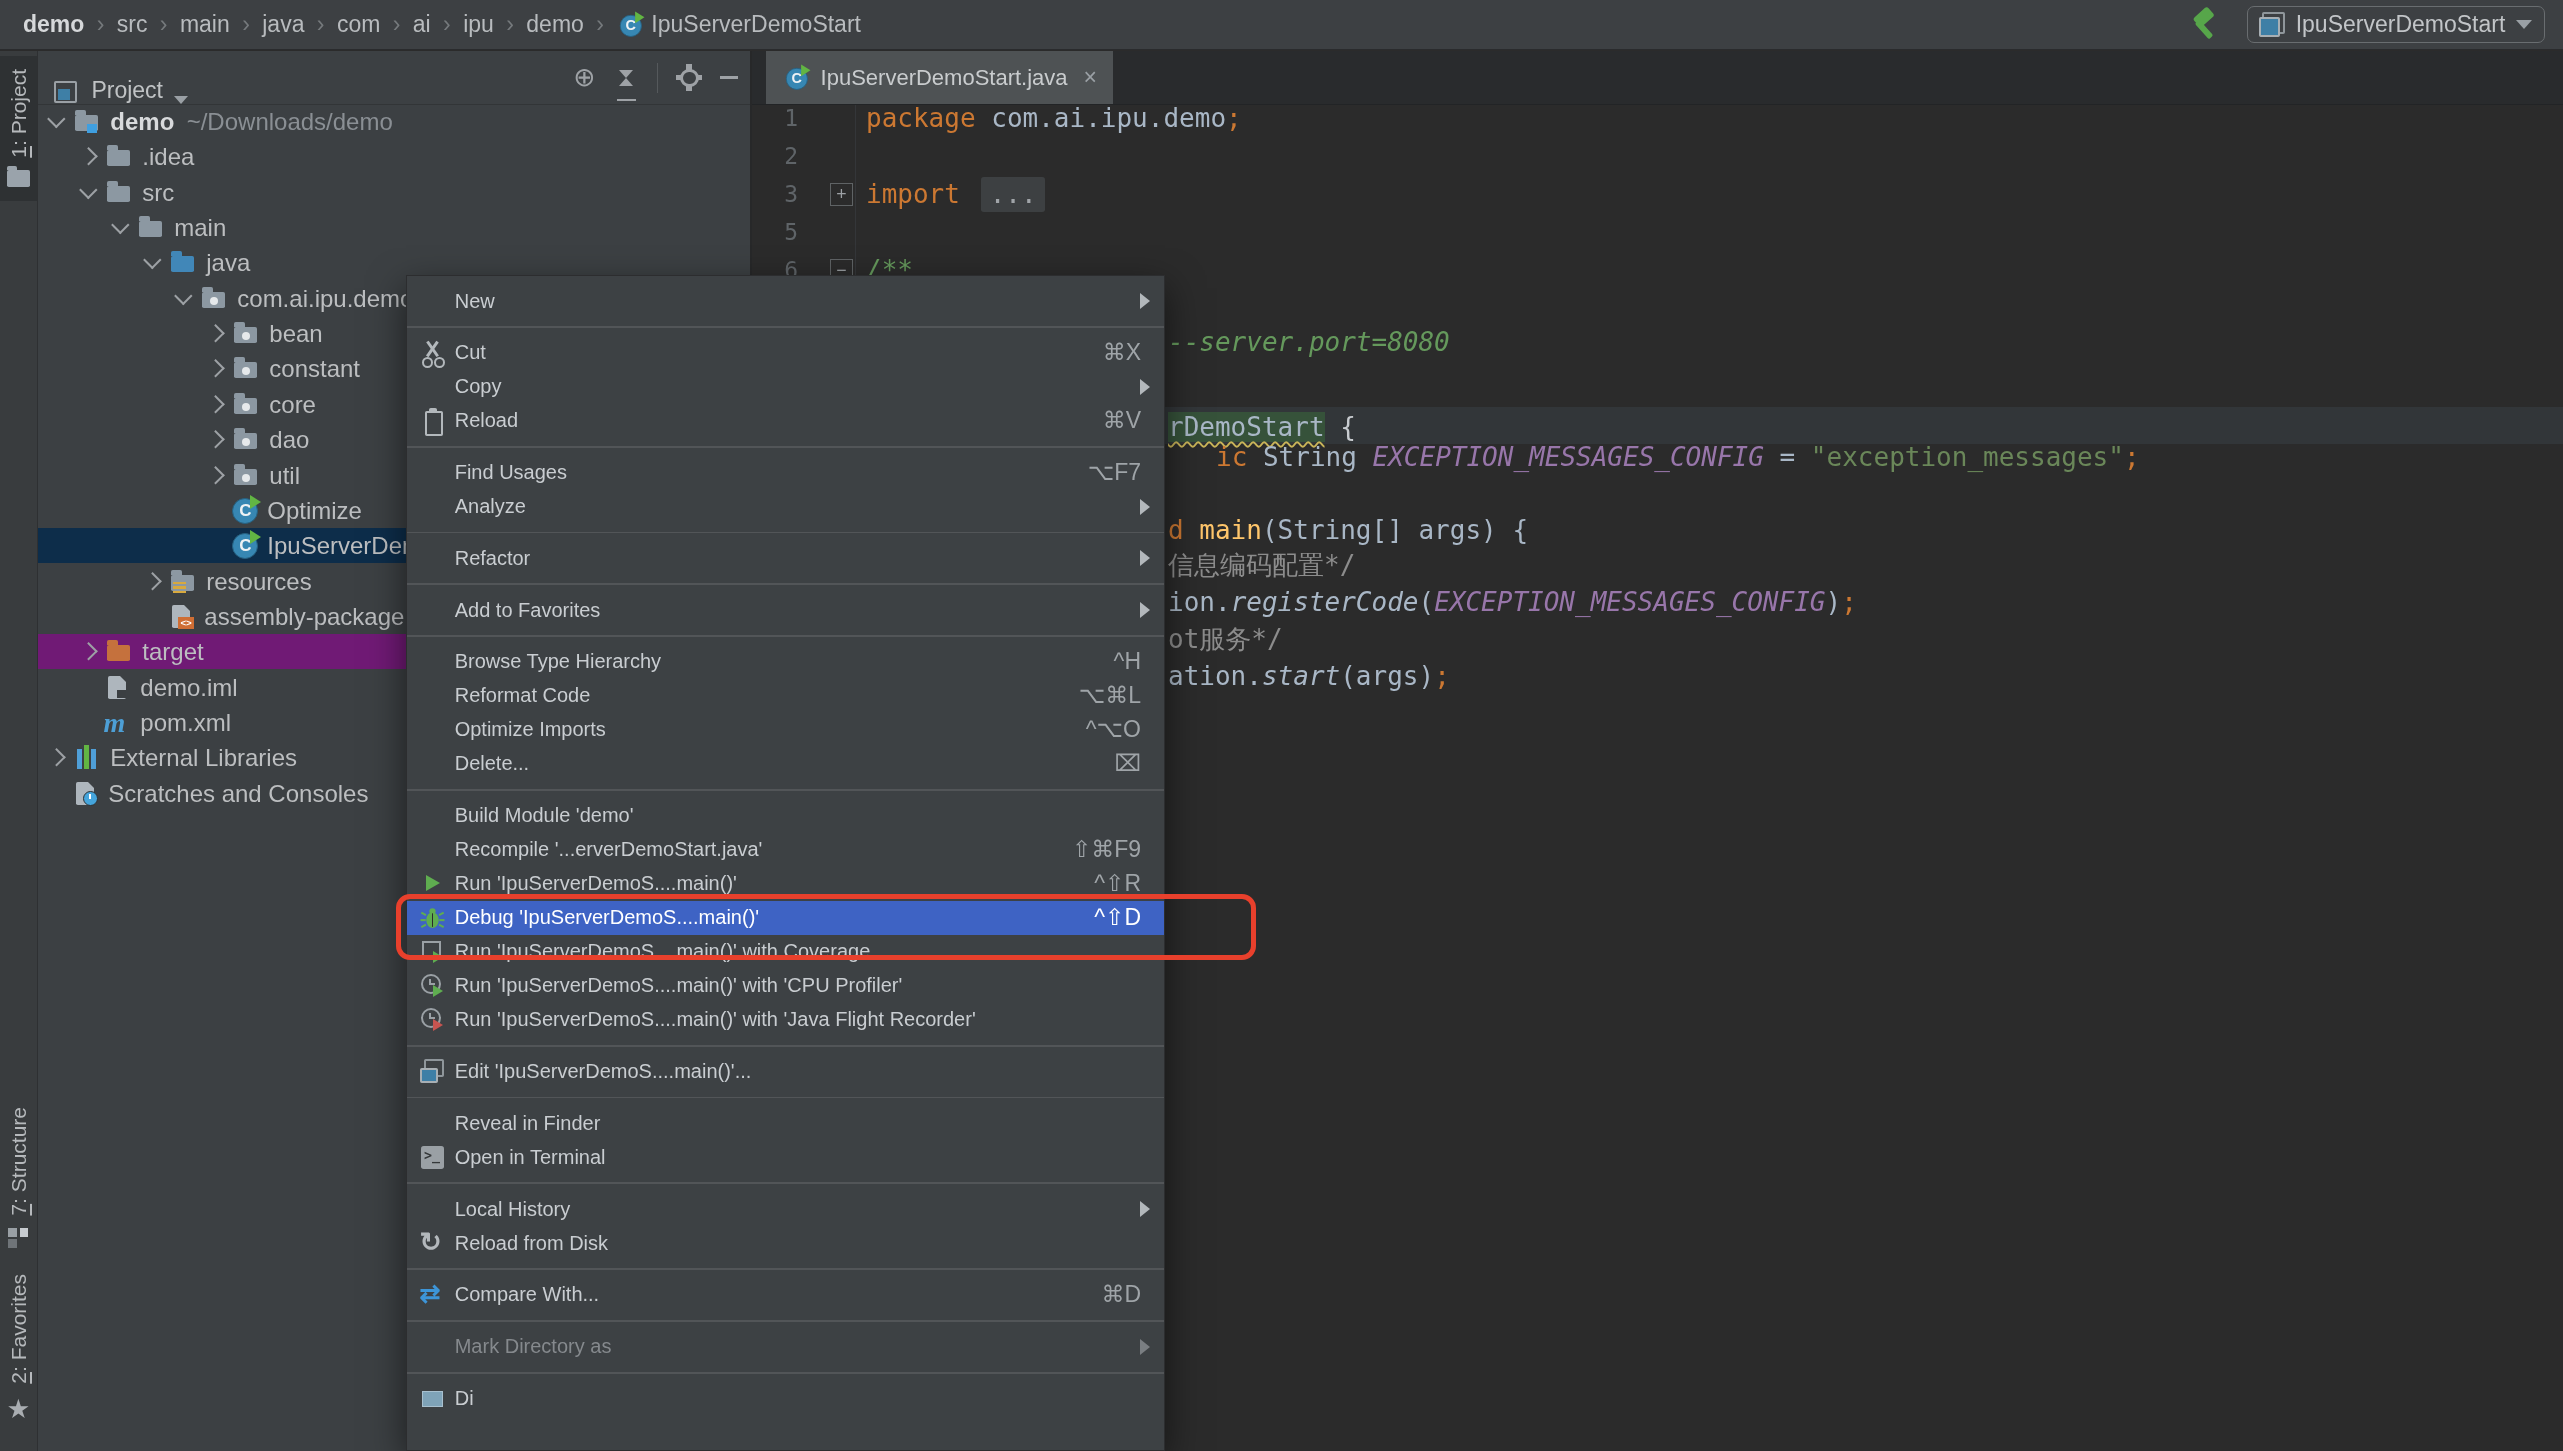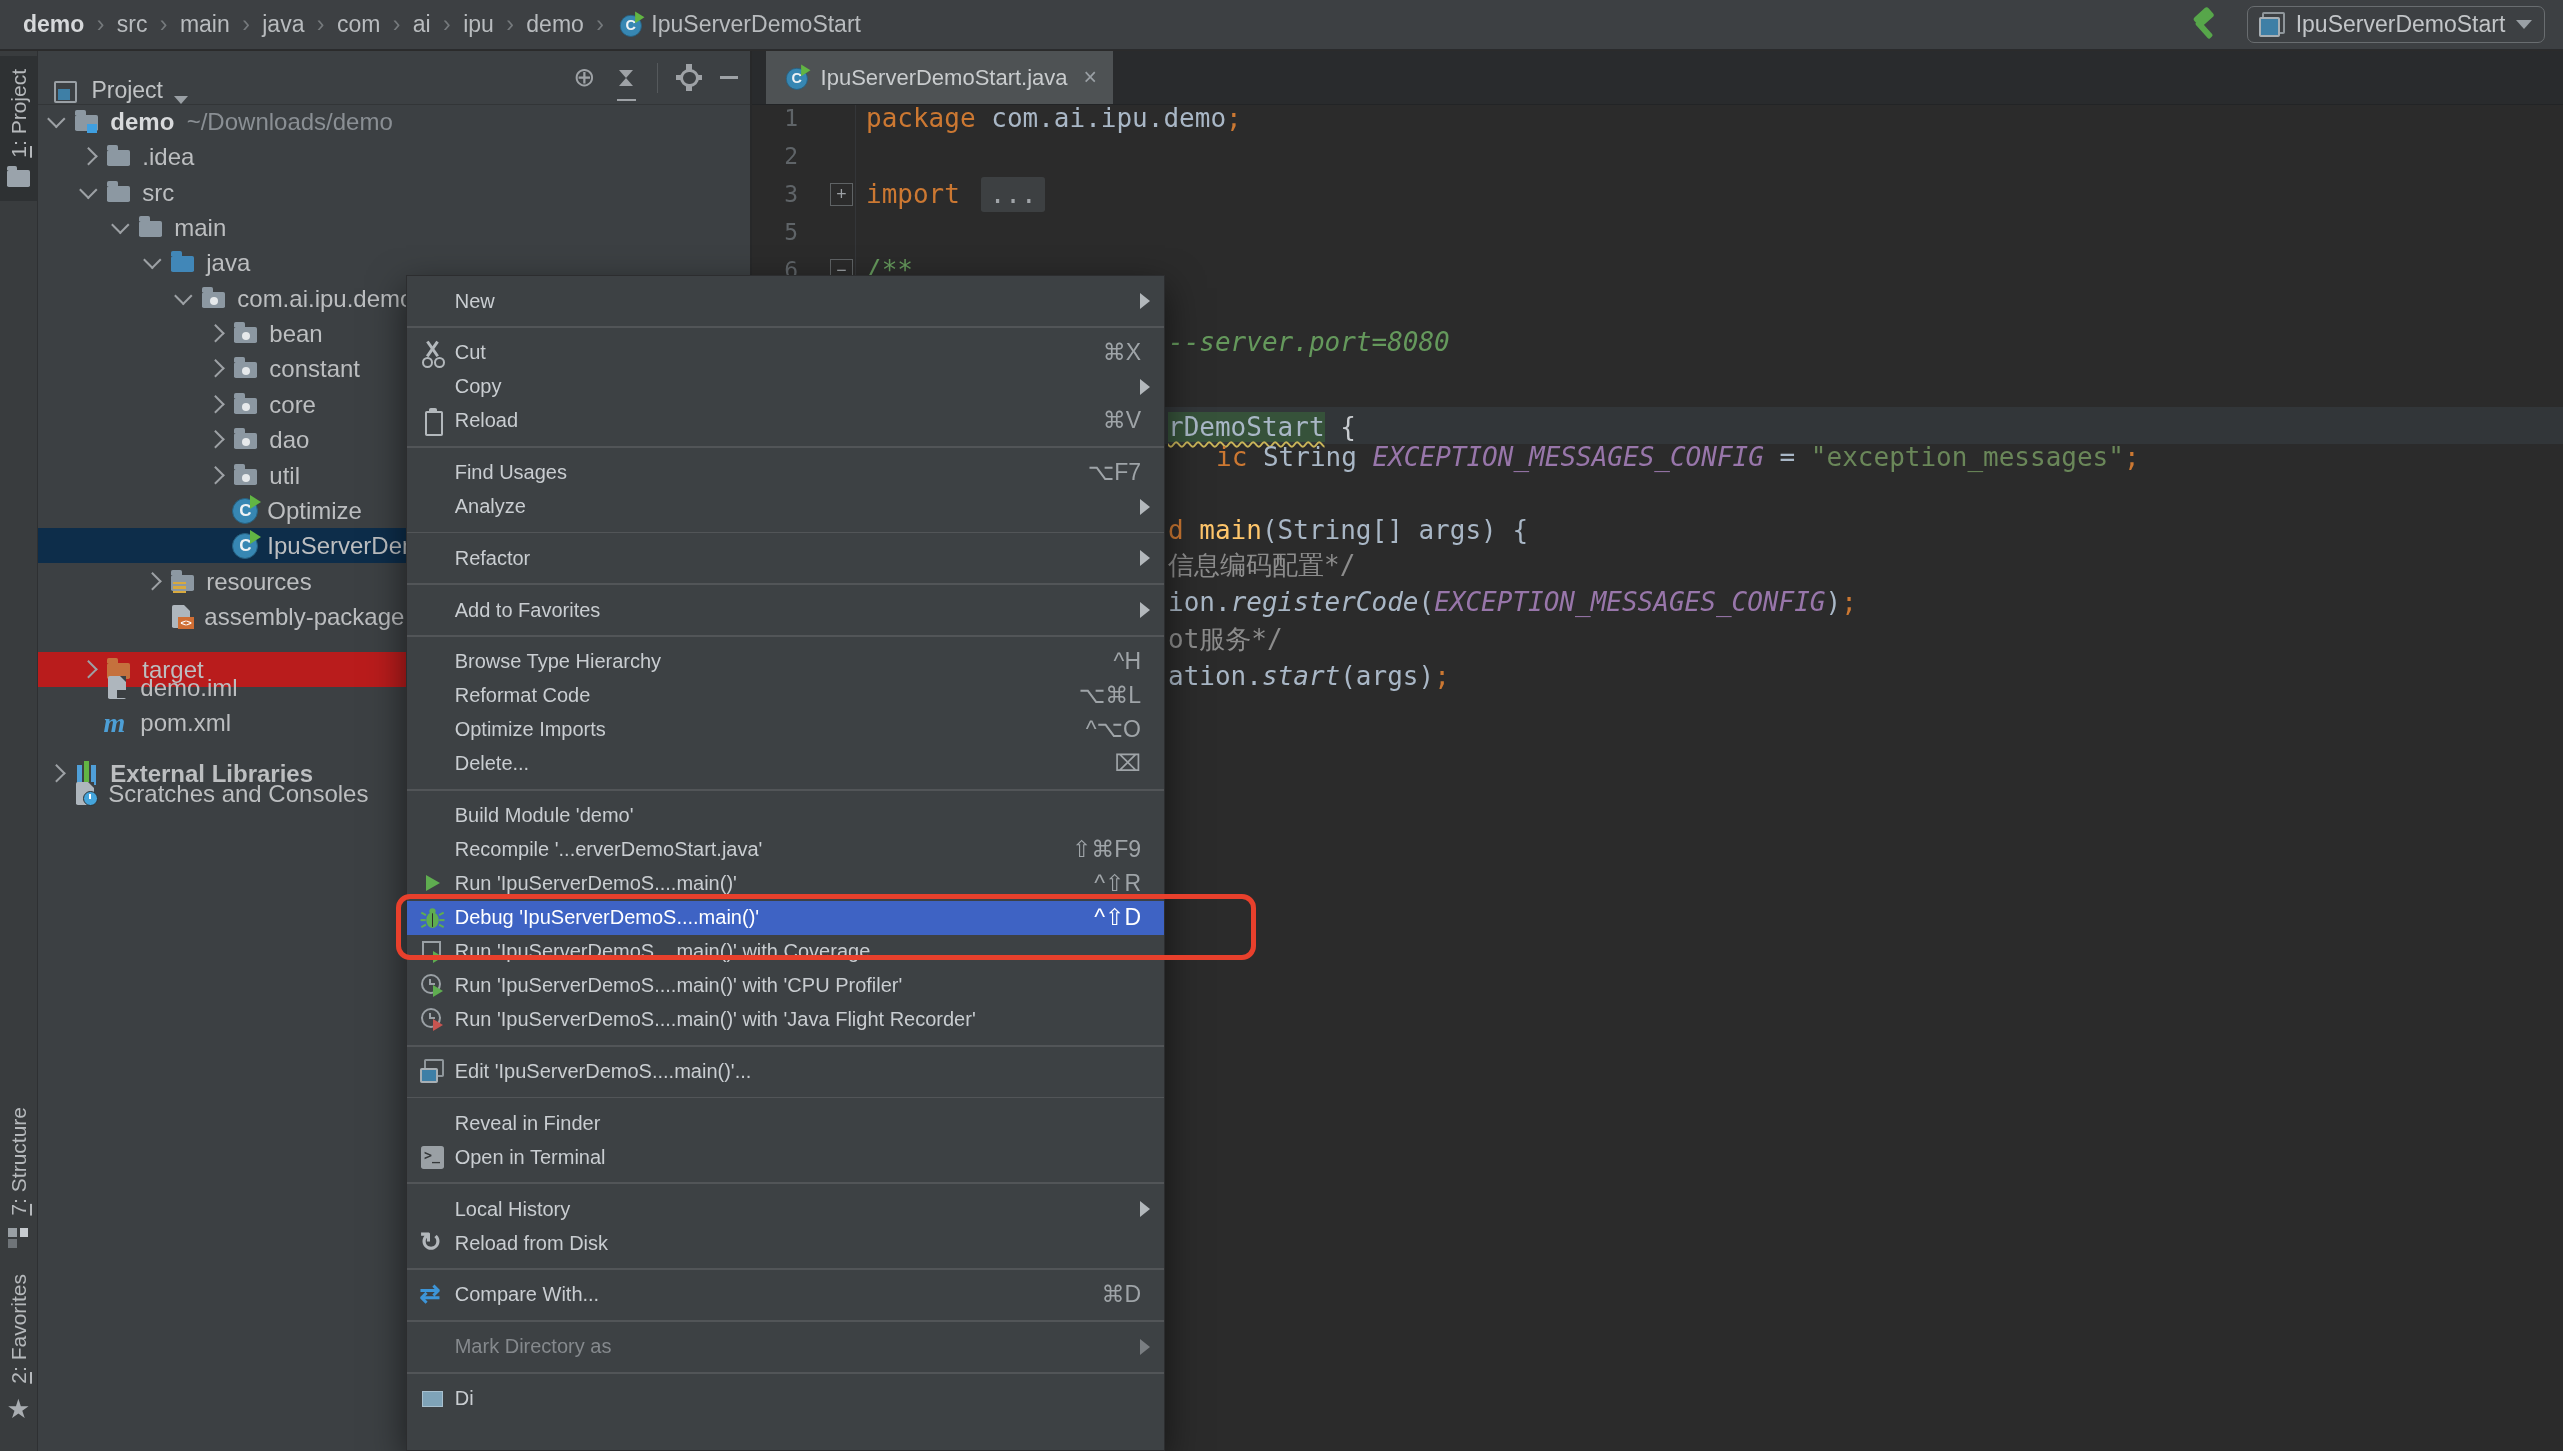--- a/index.html
+++ b/index.html
@@ -60,21 +60,21 @@
   .pt-gear b::before{content:'';position:absolute;left:0;top:0;width:5.3px;height:5.3px;background:#9ea2a6;}
   .pt-gear b::after{content:'';position:absolute;left:0;top:21px;width:5.3px;height:5.3px;background:#9ea2a6;}
   .pt-gear s{position:absolute;left:-1.8px;top:8.8px;width:26.5px;height:5.3px;}
   .pt-gear s::before{content:'';position:absolute;left:0;top:0;width:5.3px;height:5.3px;background:#9ea2a6;}
   .pt-gear s::after{content:'';position:absolute;left:21px;top:0;width:5.3px;height:5.3px;background:#9ea2a6;}
   .pt-min{width:17.7px;height:3.5px;background:#9ea2a6;}
   
   #tree{position:absolute;left:0;top:53px;width:100%;height:1347px;}
   .trow{position:absolute;left:0;width:712px;height:35px;display:flex;align-items:center;font-size:24px;color:#bcbec0;white-space:nowrap;}
   .trow.sel{background:#0d2d4a;}
-  .trow.hlt{background:#b91c1c;margin-top:18px;}
+  .trow.hlt{background:#701a75;}
   .tlabel{margin-left:8.8px;}
   .tlabel.bold{font-weight:bold;color:#d8dadc;}
   .thint{margin-left:12.4px;color:#8a8f94;}
   .chev{flex:none;width:10.6px;height:10.6px;border-right:2.7px solid #9da1a5;border-bottom:2.7px solid #9da1a5;margin:0 10.6px 0 5.3px;}
   .chev.right{transform:rotate(-45deg);}
   .chev.down{transform:rotate(45deg) translate(-1.8px,-1.8px);}
   .chev.none{border:none;}
   .ti{flex:none;position:relative;width:28px;height:28px;}
   .fold{position:absolute;left:1.8px;top:7px;width:23px;height:16px;border-radius:1.8px;background:#8c98a2;}
   .fold::before{content:'';position:absolute;top:-4.4px;left:0;width:10.6px;height:4.4px;border-radius:1.8px 1.8px 0 0;background:inherit;}
@@ -431,21 +431,21 @@
           <span class="tlabel">demo.iml</span>
         </div>
         <div class="trow" style="top: 601px;">
           <span style="width: 39px; flex: 0 0 auto;"></span>
           <span class="chev none"></span>
           <span class="ti">
             <span class="mvn">m</span>
           </span>
           <span class="tlabel">pom.xml</span>
         </div>
-        <div class="trow" style="top: 652px; font-weight: bold;">
+        <div class="trow" style="top: 636px;">
           <span style="width: 7px; flex: 0 0 auto;"></span>
           <span class="chev right"></span>
           <span class="ti">
             <span class="bar b1"></span>
             <span class="bar b2"></span>
             <span class="bar b3"></span>
           </span>
           <span class="tlabel">External Libraries</span>
         </div>
         <div class="trow" style="top: 672px;">

